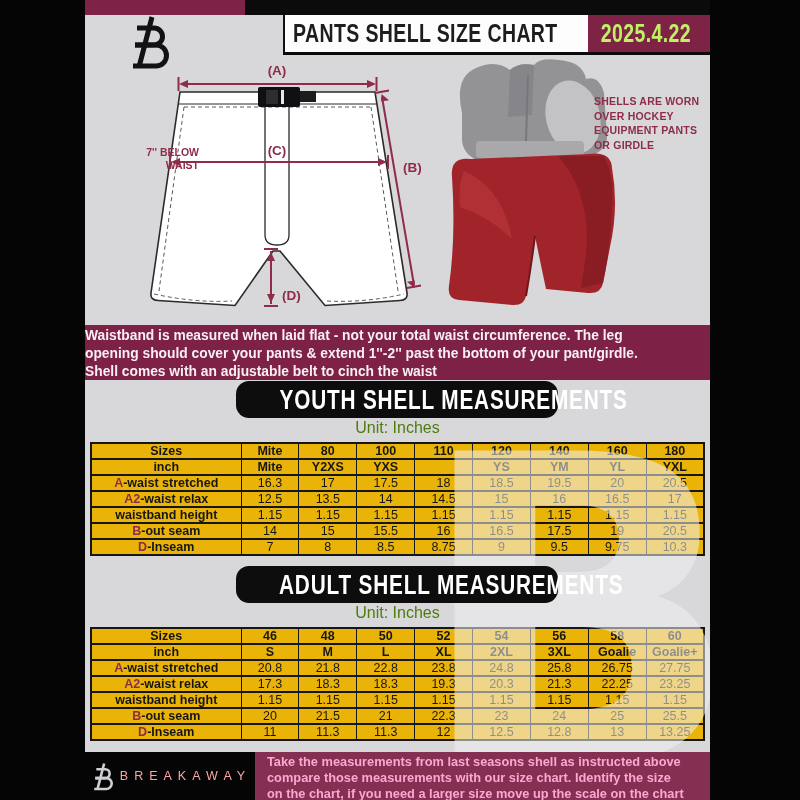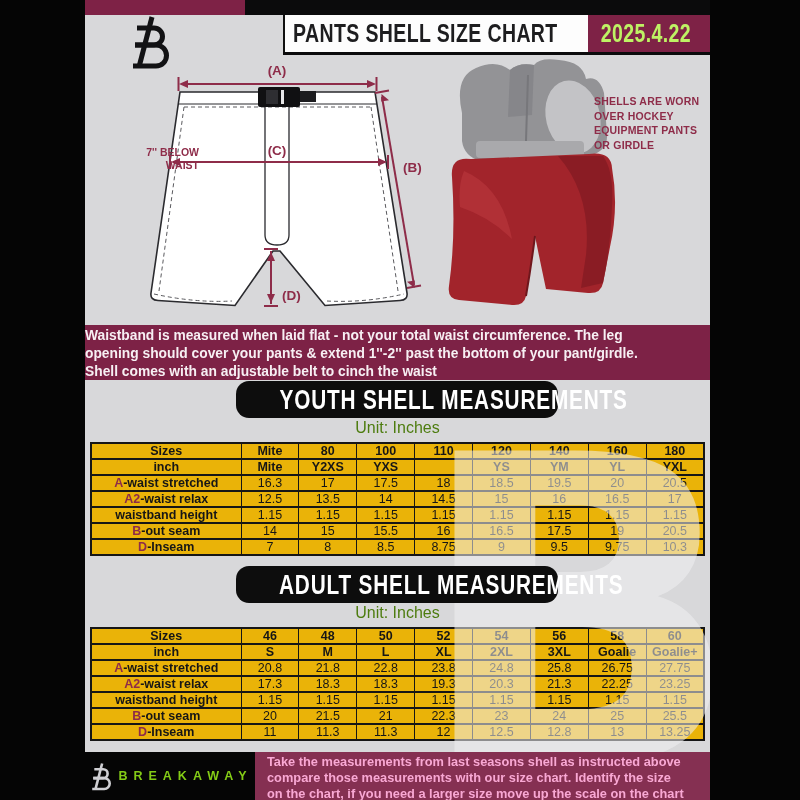--- a/index.html
+++ b/index.html
@@ -57,21 +57,21 @@
   .c-label{width:150px;}
 
   .watermark{position:absolute;left:330px;top:400px;font-size:430px;font-weight:700;
              color:rgba(240,240,243,0.55);z-index:2;line-height:1;pointer-events:none;
              font-family:"DejaVu Sans",sans-serif;}
 
   
   .footer{position:absolute;left:0;top:752px;width:625px;height:48px;display:flex;z-index:6;}
   .footer-brand{width:170px;height:48px;background:#050505;display:flex;align-items:center;
                 justify-content:center;gap:7px;}
-  .brand-text{color:#84cc16;font-size:12.5px;font-weight:700;letter-spacing:6px;}
+  .brand-text{color:#fca5a5;font-size:12.5px;font-weight:400;letter-spacing:6px;}
   .footer-note{flex:1;background:#853052;color:#f9a8d4;font-size:12.8px;font-weight:700;
                line-height:16px;padding:2px 6px 0 12px;}
 </style>
 </head>
 <body>
 
 <div class="page">
   <div class="sidebar left"></div>
   <div class="sidebar right"></div>
 

